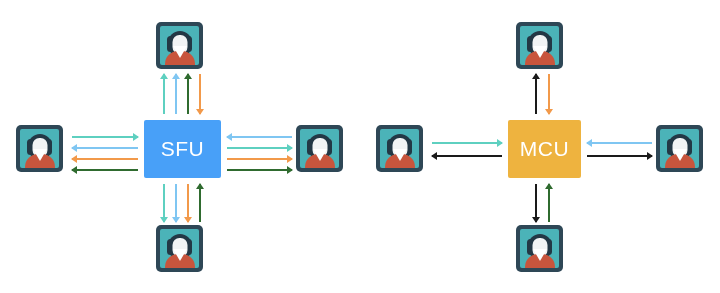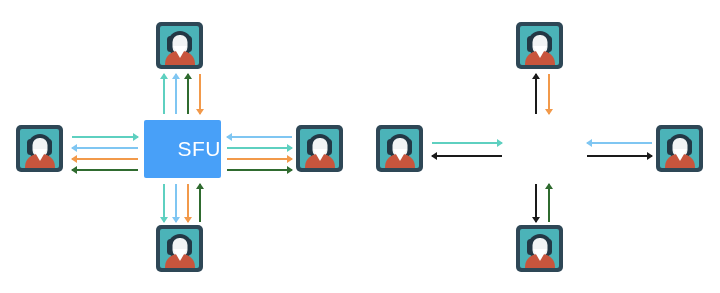--- a/index.html
+++ b/index.html
@@ -14,21 +14,21 @@
   
   .server-box{
     position:absolute;
     display:flex;align-items:center;justify-content:center;
     border-radius:2px;
     color:#ffffff;
     font-size:21px;
     font-weight:400;
     letter-spacing:0.5px;
   }
-  #sfu-box{left:144px;top:120px;width:77px;height:58px;background:#48a0f8;justify-content:flex-end;}
+  #sfu-box{left:144px;top:120px;width:77px;height:58px;background:#48a0f8;}
   #mcu-box{left:148px;top:120px;width:73px;height:58px;background:#eeb33f;}
 
   
   .avatar{
     position:absolute;
     width:47px;height:47px;
     background:#2e4756;
     border-radius:5px;
     padding:0;
     box-sizing:border-box;
@@ -269,20 +269,23 @@
       <div class="inner">
         <div class="hair"></div>
         <div class="tuftL"></div>
         <div class="tuftR"></div>
         <div class="face"></div>
         <div class="body"></div>
         <div class="neck"></div>
       </div>
     </div>
 
+    <div class="server-box" id="mcu-box" style="background: rgb(238, 179, 63); color: rgb(255, 255, 255);">
+      <span>MCU</span>
+    </div>
 
     <div class="arrow-layer">
         <div class="arrow v to-up" style="left: 172px; top: 74px; height: 40px; width: 8px;">
           <div class="shaft" style="background: rgb(26, 26, 26);"></div>
           <div class="head" style="border-bottom: 6px solid rgb(26, 26, 26);"></div>
         </div>
         <div class="arrow v to-down" style="left: 185px; top: 74px; height: 40px; width: 8px;">
           <div class="shaft" style="background: rgb(242, 153, 74);"></div>
           <div class="head" style="border-top: 6px solid rgb(242, 153, 74);"></div>
         </div>

